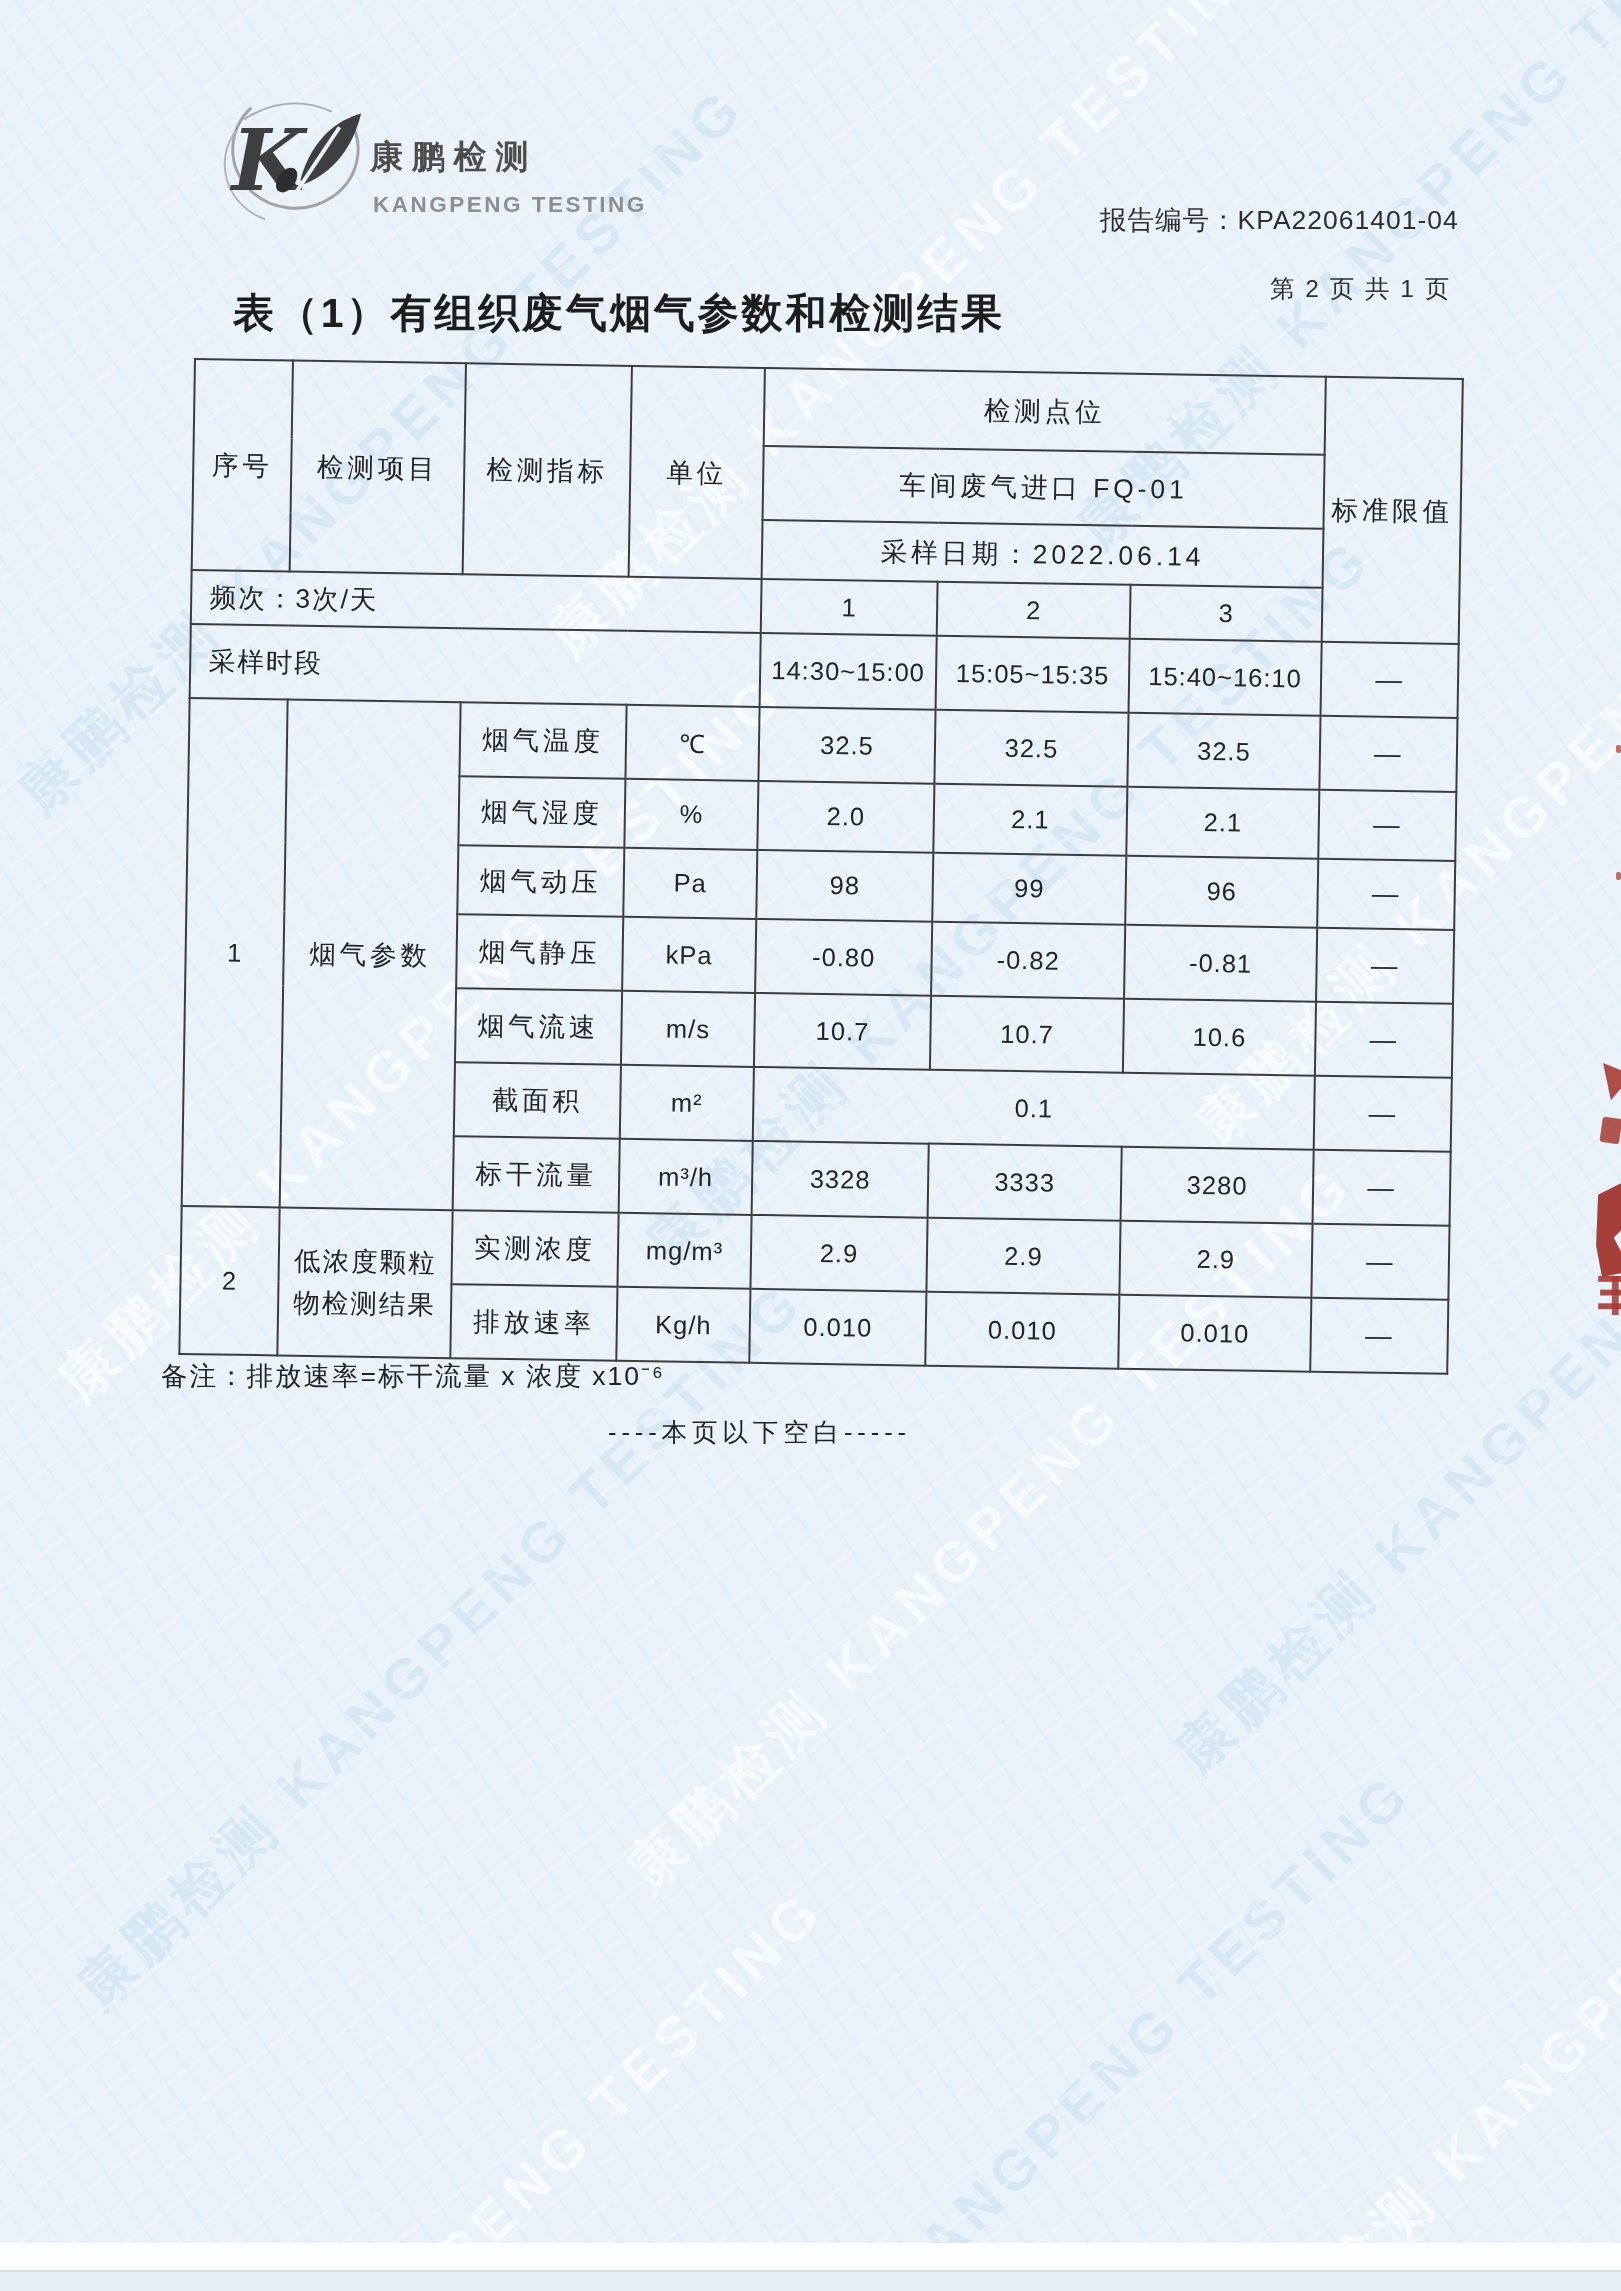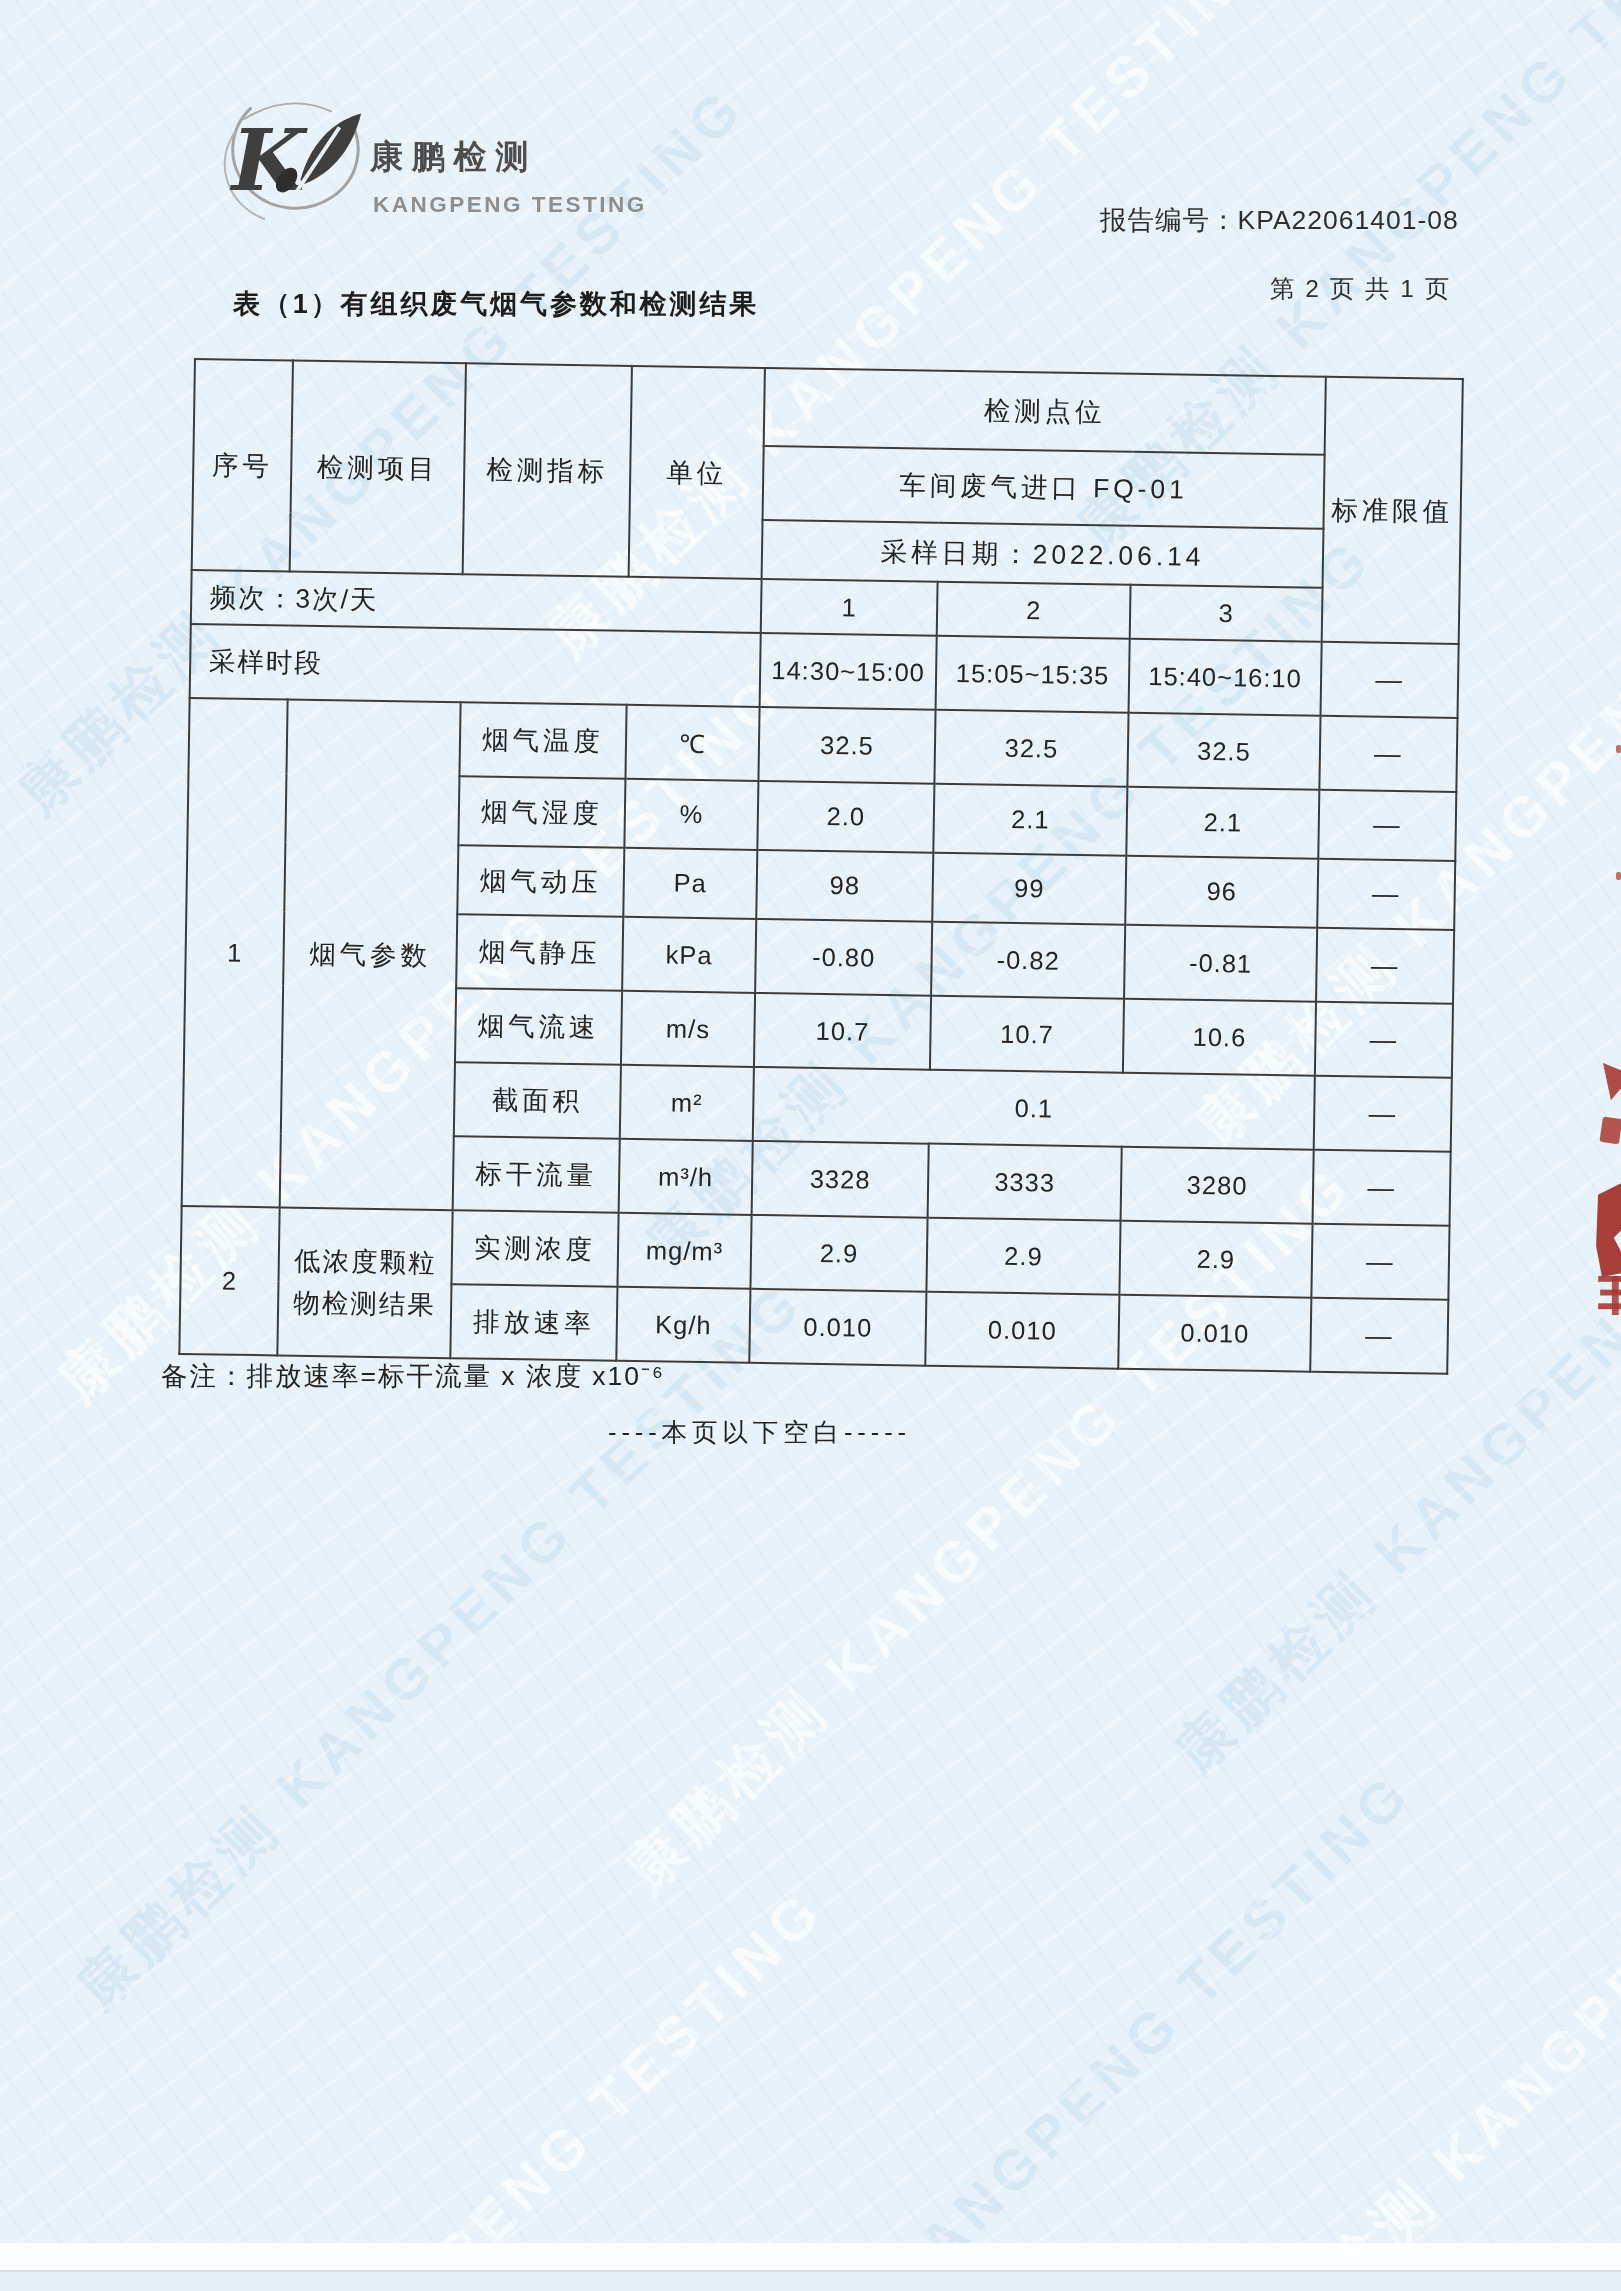--- a/index.html
+++ b/index.html
@@ -20,21 +20,21 @@
 
   
   .logo-mark{position:absolute;left:214px;top:90px;width:157px;height:142px;}
   .logo-cn{position:absolute;left:370px;top:135px;font-size:33px;font-weight:600;
     color:#4d4d4d;letter-spacing:8.8px;}
   .logo-en{position:absolute;left:373px;top:192px;font-size:22.5px;font-weight:bold;
     color:#8e8e8e;letter-spacing:2.5px;}
 
   .report-no{position:absolute;left:1100px;top:202px;font-size:26.5px;color:#2e2e2e;letter-spacing:1px;}
   .page-info{position:absolute;left:1270px;top:272px;font-size:24.5px;color:#2e2e2e;letter-spacing:2px;}
-  .doc-title{position:absolute;left:233px;top:286px;font-size:27px;font-weight:600;
+  .doc-title{position:absolute;left:233px;top:286px;font-size:41px;font-weight:600;
     color:#1d1d1d;letter-spacing:2.9px;}
 
   .table-wrap{position:absolute;left:194px;top:358px;transform:rotate(0.9deg);
     transform-origin:0 0;}
   table.doc{border-collapse:collapse;table-layout:fixed;width:1269px;}
   table.doc td{border:2px solid #3c3c3c;text-align:center;vertical-align:middle;
     font-size:26.5px;color:#242424;letter-spacing:2px;padding:0;overflow:hidden;}
   table.doc td.lbl{letter-spacing:3.9px;}
   table.doc td.num{font-size:25.5px;letter-spacing:1px;}
   table.doc td.leftcell{text-align:left;padding-left:17.6px;}
@@ -79,21 +79,21 @@
       <path d="M 52 132 A 64 60 0 0 1 22 42" fill="none" stroke="#b5b5b5" stroke-width="2"></path>
       <path d="M 30 30 Q 75 2 120 22" fill="none" stroke="#ababab" stroke-width="2"></path>
       <text x="18" y="102" font-family="DejaVu Serif, serif" font-style="italic" font-weight="bold" font-size="86" fill="#3f3f3f">K</text>
       <ellipse cx="74" cy="92" rx="9" ry="14" transform="rotate(35 74 92)" fill="#2e2e2e"></ellipse>
       <path d="M 88 92 C 100 48 128 30 150 24 C 142 58 122 84 92 96 Z" fill="#3f3f3f"></path>
       <path d="M 84 104 L 128 38" stroke="#e9f2f9" stroke-width="4"></path>
     </svg>
     <div class="logo-cn">康鹏检测</div>
     <div class="logo-en">KANGPENG TESTING</div>
 
-    <div class="report-no">报告编号：KPA22061401-08</div>
+    <div class="report-no">报告编号：KPA22061401-04</div>
     <div class="page-info">第 2 页  共 1 页</div>
     <div class="doc-title">表（1）有组织废气烟气参数和检测结果</div>
 
     <div class="table-wrap">
       <table class="doc">
         <colgroup>
           <col style="width:98px">
             <col style="width:173px">
             <col style="width:166px">
             <col style="width:133px">

